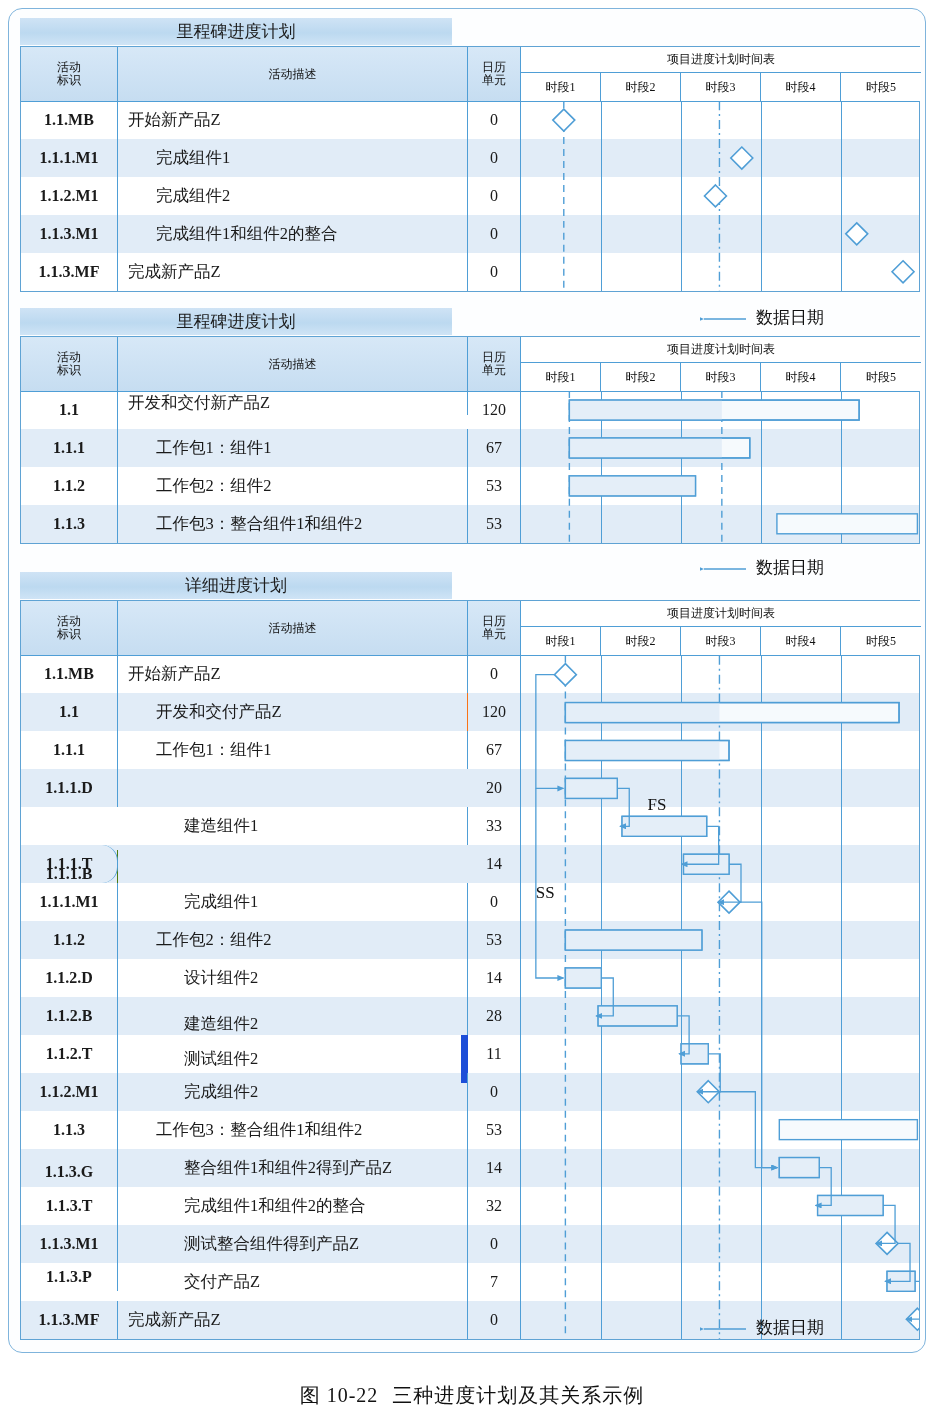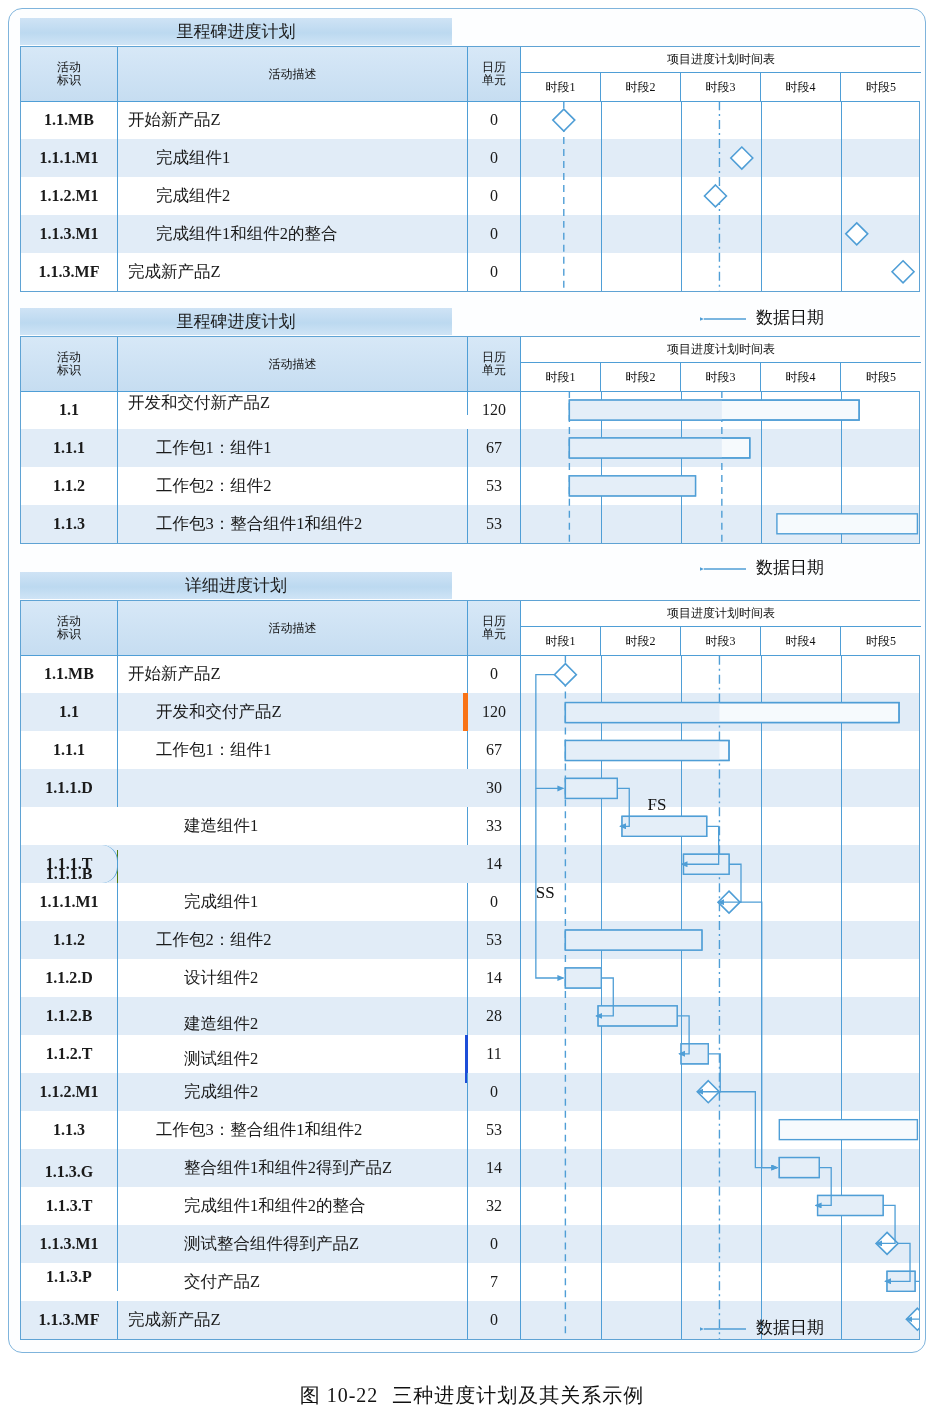--- a/index.html
+++ b/index.html
@@ -236,46 +236,46 @@
       <div class="cell hdr white" style="left:500px;top:26px;width:80px;height:28px;border-right:1px solid #4f9ed6;">时段1</div>
       <div class="cell hdr white" style="left:580px;top:26px;width:80px;height:28px;border-right:1px solid #4f9ed6;">时段2</div>
       <div class="cell hdr white" style="left:660px;top:26px;width:80px;height:28px;border-right:1px solid #4f9ed6;">时段3</div>
       <div class="cell hdr white" style="left:740px;top:26px;width:80px;height:28px;border-right:1px solid #4f9ed6;">时段4</div>
       <div class="cell hdr white" style="left:820px;top:26px;width:80px;height:28px;">时段5</div>
       <div class="hline" style="top:54px;border-top:1.3px solid #4f9ed6;"></div>
       <div class="cell c-id" style="left:0;top:54px;width:97px;height:38px;border-right:1px solid #4f9ed6;">1.1.MB</div>
       <div class="cell c-desc" style="left:97px;top:54px;width:350px;height:38px;border-right:1px solid #4f9ed6;padding-left:10px;">开始新产品Z</div>
       <div class="cell c-unit" style="left:447px;top:54px;width:53px;height:38px;border-right:1.3px solid #4f9ed6;">0</div>
       <div class="cell c-id" style="left:0;top:92px;width:97px;height:38px;border-right:1px solid #4f9ed6;">1.1</div>
-      <div class="cell c-desc" style="left:97px;top:92px;width:350px;height:38px;border-right:5px solid #f97316;padding-left:38px;">开发和交付产品Z</div>
+      <div class="cell c-desc" style="left:97px;top:92px;width:350px;height:38px;border-right:1px solid #f97316;padding-left:38px;">开发和交付产品Z</div>
       <div class="cell c-unit" style="left:447px;top:92px;width:53px;height:38px;border-right:1.3px solid #4f9ed6;">120</div>
       <div class="cell c-id" style="left:0;top:130px;width:97px;height:38px;border-right:1px solid #4f9ed6;">1.1.1</div>
       <div class="cell c-desc" style="left:97px;top:130px;width:350px;height:38px;border-right:1px solid #4f9ed6;padding-left:38px;">工作包1：组件1</div>
       <div class="cell c-unit" style="left:447px;top:130px;width:53px;height:38px;border-right:1.3px solid #4f9ed6;">67</div>
       <div class="cell c-id" style="left:0;top:168px;width:97px;height:38px;border-right:1px solid #4f9ed6;">1.1.1.D</div>
-      <div class="cell c-unit" style="left:447px;top:168px;width:53px;height:38px;border-right:1.3px solid #4f9ed6;">30</div>
+      <div class="cell c-unit" style="left:447px;top:168px;width:53px;height:38px;border-right:1.3px solid #4f9ed6;">20</div>
       <div class="cell c-id" style="left:0;top:206px;width:97px;height:48px;border-right:1px solid #4d7c0f;margin-top:43px;">1.1.1.B</div>
       <div class="cell c-desc" style="left:97px;top:206px;width:350px;height:38px;border-right:1px solid #4f9ed6;padding-left:66px;">建造组件1</div>
       <div class="cell c-unit" style="left:447px;top:206px;width:53px;height:38px;border-right:1.3px solid #4f9ed6;">33</div>
       <div class="cell c-id" style="left:0;top:244px;width:97px;height:38px;border-right:1px solid #4f9ed6;border-radius:16px;">1.1.1.T</div>
       <div class="cell c-unit" style="left:447px;top:244px;width:53px;height:38px;border-right:1.3px solid #4f9ed6;">14</div>
       <div class="cell c-id" style="left:0;top:282px;width:97px;height:38px;border-right:1px solid #4f9ed6;">1.1.1.M1</div>
       <div class="cell c-desc" style="left:97px;top:282px;width:350px;height:38px;border-right:1px solid #4f9ed6;padding-left:66px;">完成组件1</div>
       <div class="cell c-unit" style="left:447px;top:282px;width:53px;height:38px;border-right:1.3px solid #4f9ed6;">0</div>
       <div class="cell c-id" style="left:0;top:320px;width:97px;height:38px;border-right:1px solid #4f9ed6;">1.1.2</div>
       <div class="cell c-desc" style="left:97px;top:320px;width:350px;height:38px;border-right:1px solid #4f9ed6;padding-left:38px;">工作包2：组件2</div>
       <div class="cell c-unit" style="left:447px;top:320px;width:53px;height:38px;border-right:1.3px solid #4f9ed6;">53</div>
       <div class="cell c-id" style="left:0;top:358px;width:97px;height:38px;border-right:1px solid #4f9ed6;">1.1.2.D</div>
       <div class="cell c-desc" style="left:97px;top:358px;width:350px;height:38px;border-right:1px solid #4f9ed6;padding-left:66px;">设计组件2</div>
       <div class="cell c-unit" style="left:447px;top:358px;width:53px;height:38px;border-right:1.3px solid #4f9ed6;">14</div>
       <div class="cell c-id" style="left:0;top:396px;width:97px;height:38px;border-right:1px solid #4f9ed6;">1.1.2.B</div>
       <div class="cell c-desc" style="left:97px;top:396px;width:350px;height:54px;border-right:1px solid #4f9ed6;padding-left:66px;text-align:center;">建造组件2</div>
       <div class="cell c-unit" style="left:447px;top:396px;width:53px;height:38px;border-right:1.3px solid #4f9ed6;">28</div>
       <div class="cell c-id" style="left:0;top:434px;width:97px;height:38px;border-right:1px solid #4f9ed6;">1.1.2.T</div>
-      <div class="cell c-desc" style="left:97px;top:434px;width:350px;height:48px;border-right:3px solid #1d4ed8;padding-left:66px;">测试组件2</div>
+      <div class="cell c-desc" style="left:97px;top:434px;width:350px;height:48px;border-right:7px solid #1d4ed8;padding-left:66px;">测试组件2</div>
       <div class="cell c-unit" style="left:447px;top:434px;width:53px;height:38px;border-right:1.3px solid #4f9ed6;">11</div>
       <div class="cell c-id" style="left:0;top:472px;width:97px;height:38px;border-right:1px solid #4f9ed6;">1.1.2.M1</div>
       <div class="cell c-desc" style="left:97px;top:472px;width:350px;height:38px;border-right:1px solid #4f9ed6;padding-left:66px;">完成组件2</div>
       <div class="cell c-unit" style="left:447px;top:472px;width:53px;height:38px;border-right:1.3px solid #4f9ed6;">0</div>
       <div class="cell c-id" style="left:0;top:510px;width:97px;height:38px;border-right:1px solid #4f9ed6;">1.1.3</div>
       <div class="cell c-desc" style="left:97px;top:510px;width:350px;height:38px;border-right:1px solid #4f9ed6;padding-left:38px;">工作包3：整合组件1和组件2</div>
       <div class="cell c-unit" style="left:447px;top:510px;width:53px;height:38px;border-right:1.3px solid #4f9ed6;">53</div>
       <div class="cell c-id" style="left:0;top:548px;width:97px;height:46px;border-right:1px solid #4f9ed6;">1.1.3.G</div>
       <div class="cell c-desc" style="left:97px;top:548px;width:350px;height:38px;border-right:1px solid #4f9ed6;padding-left:66px;">整合组件1和组件2得到产品Z</div>
       <div class="cell c-unit" style="left:447px;top:548px;width:53px;height:38px;border-right:1.3px solid #4f9ed6;">14</div>

